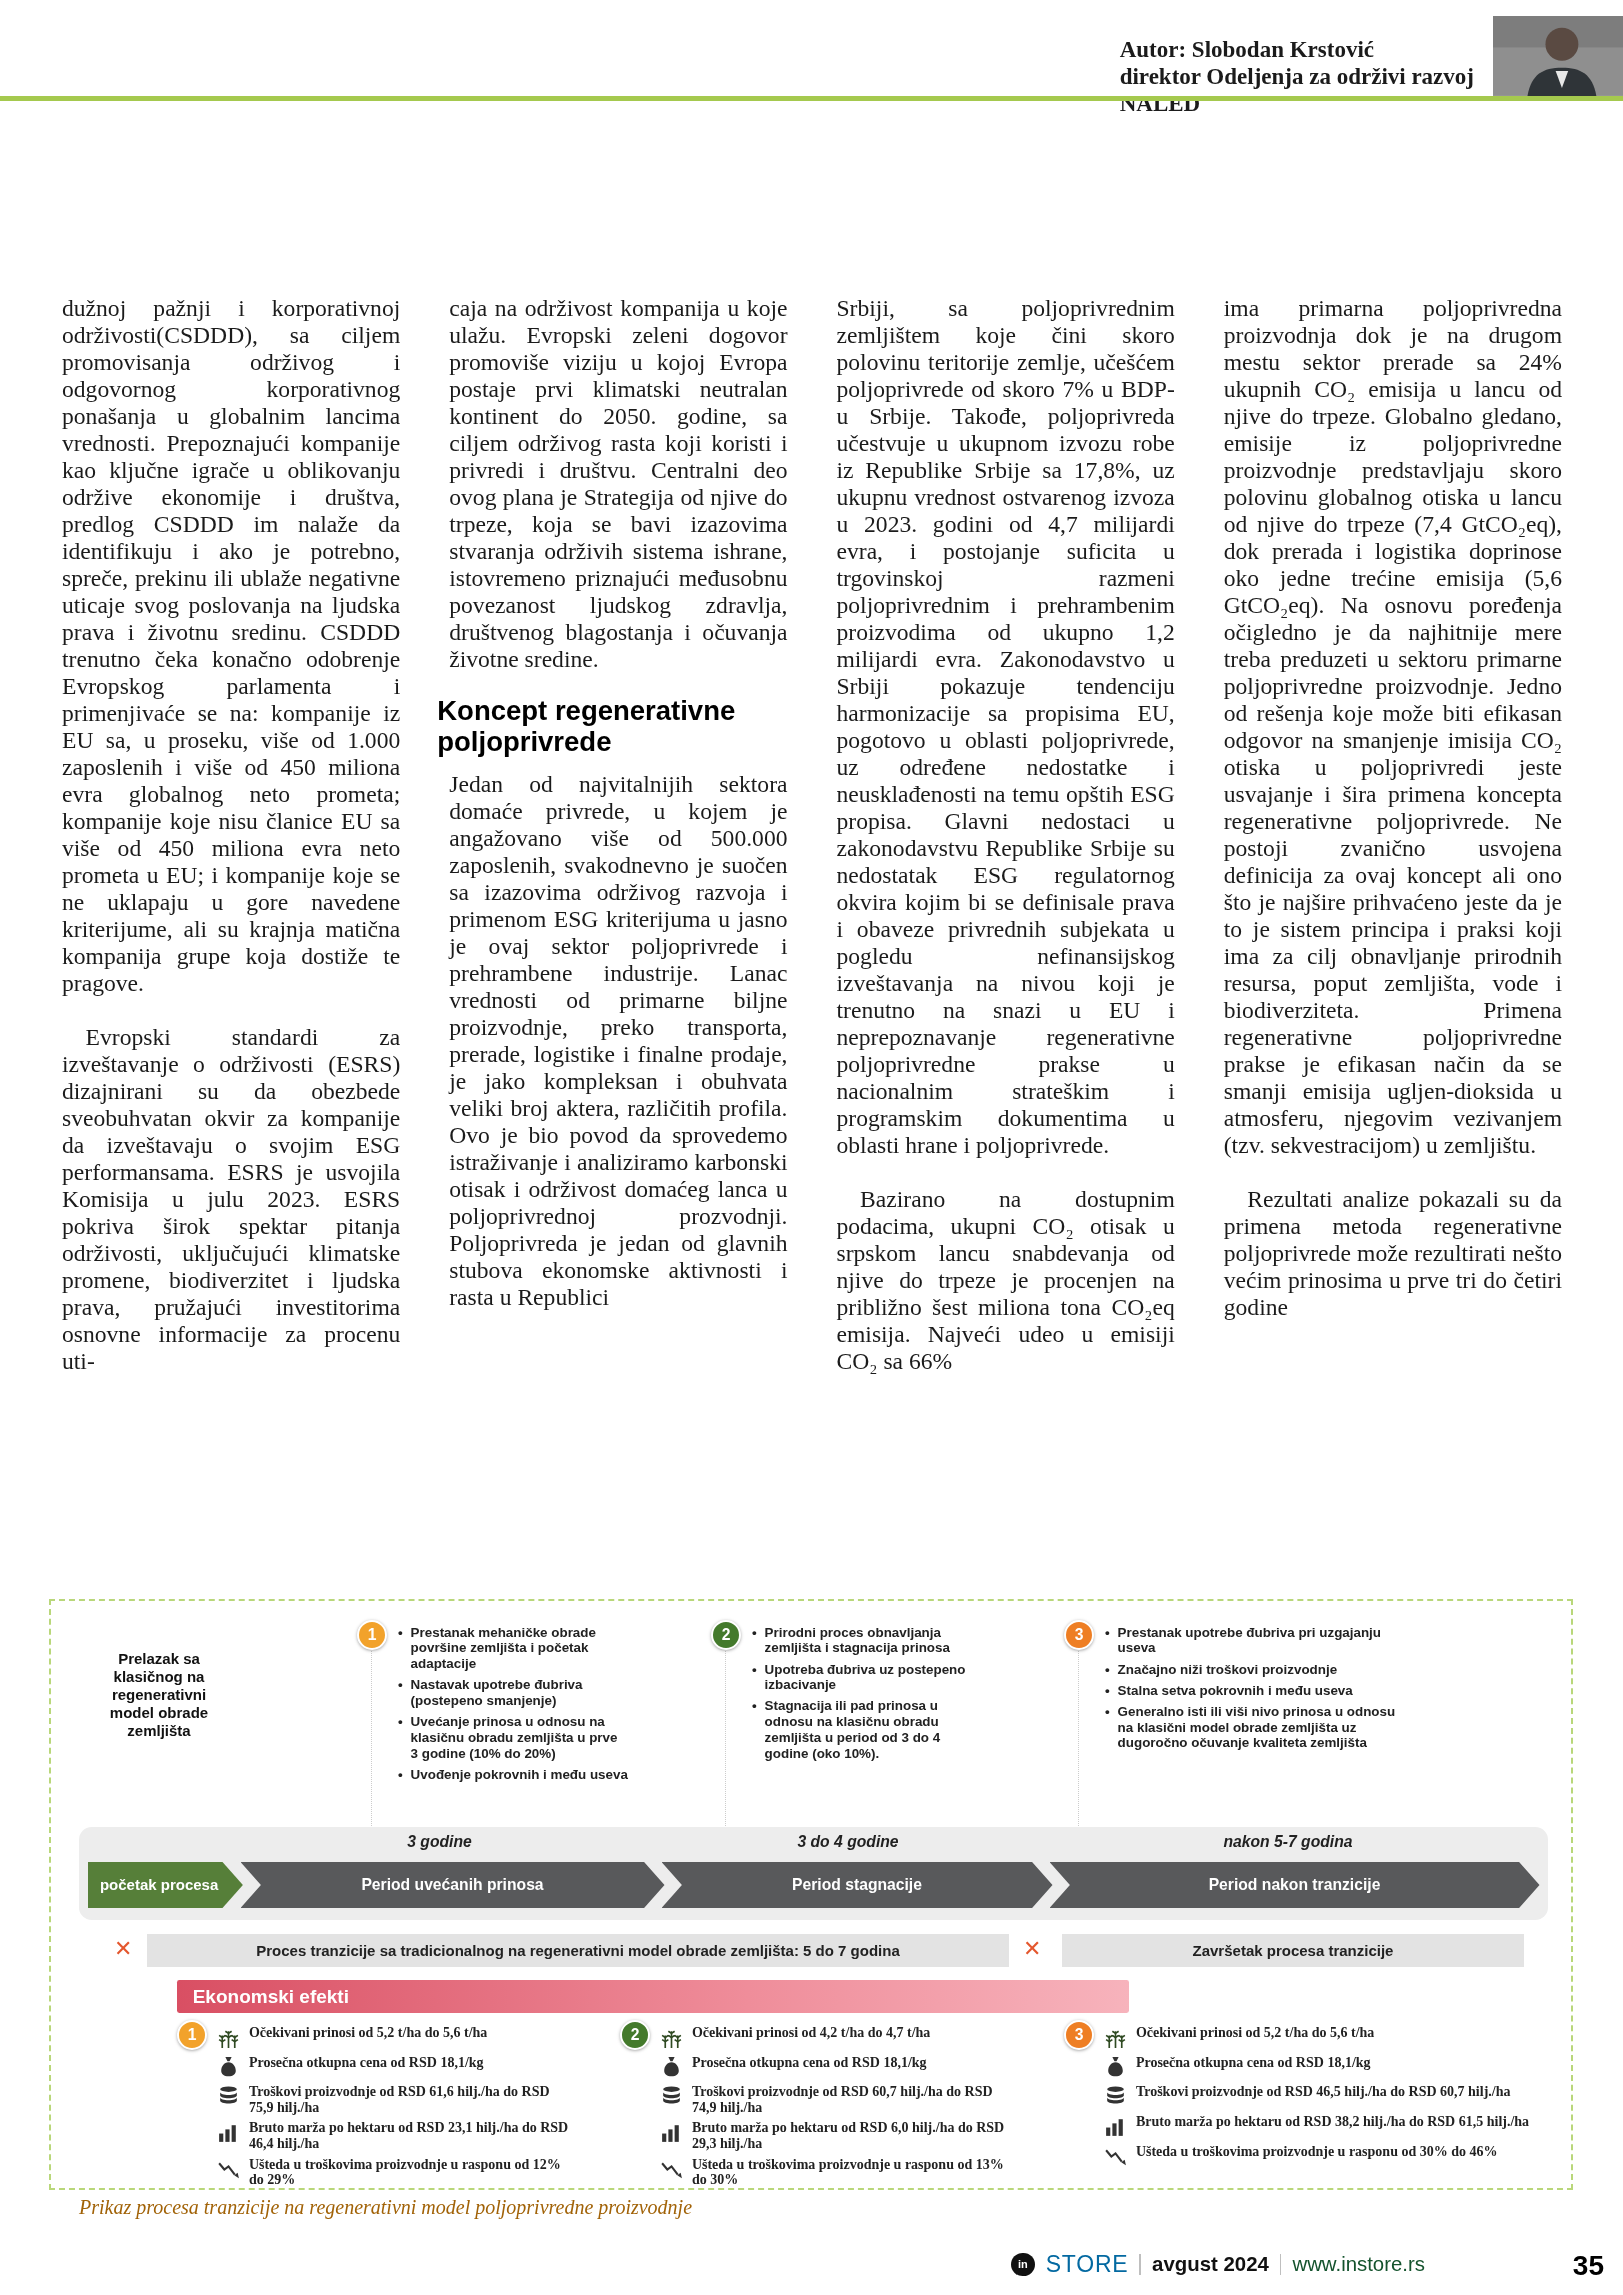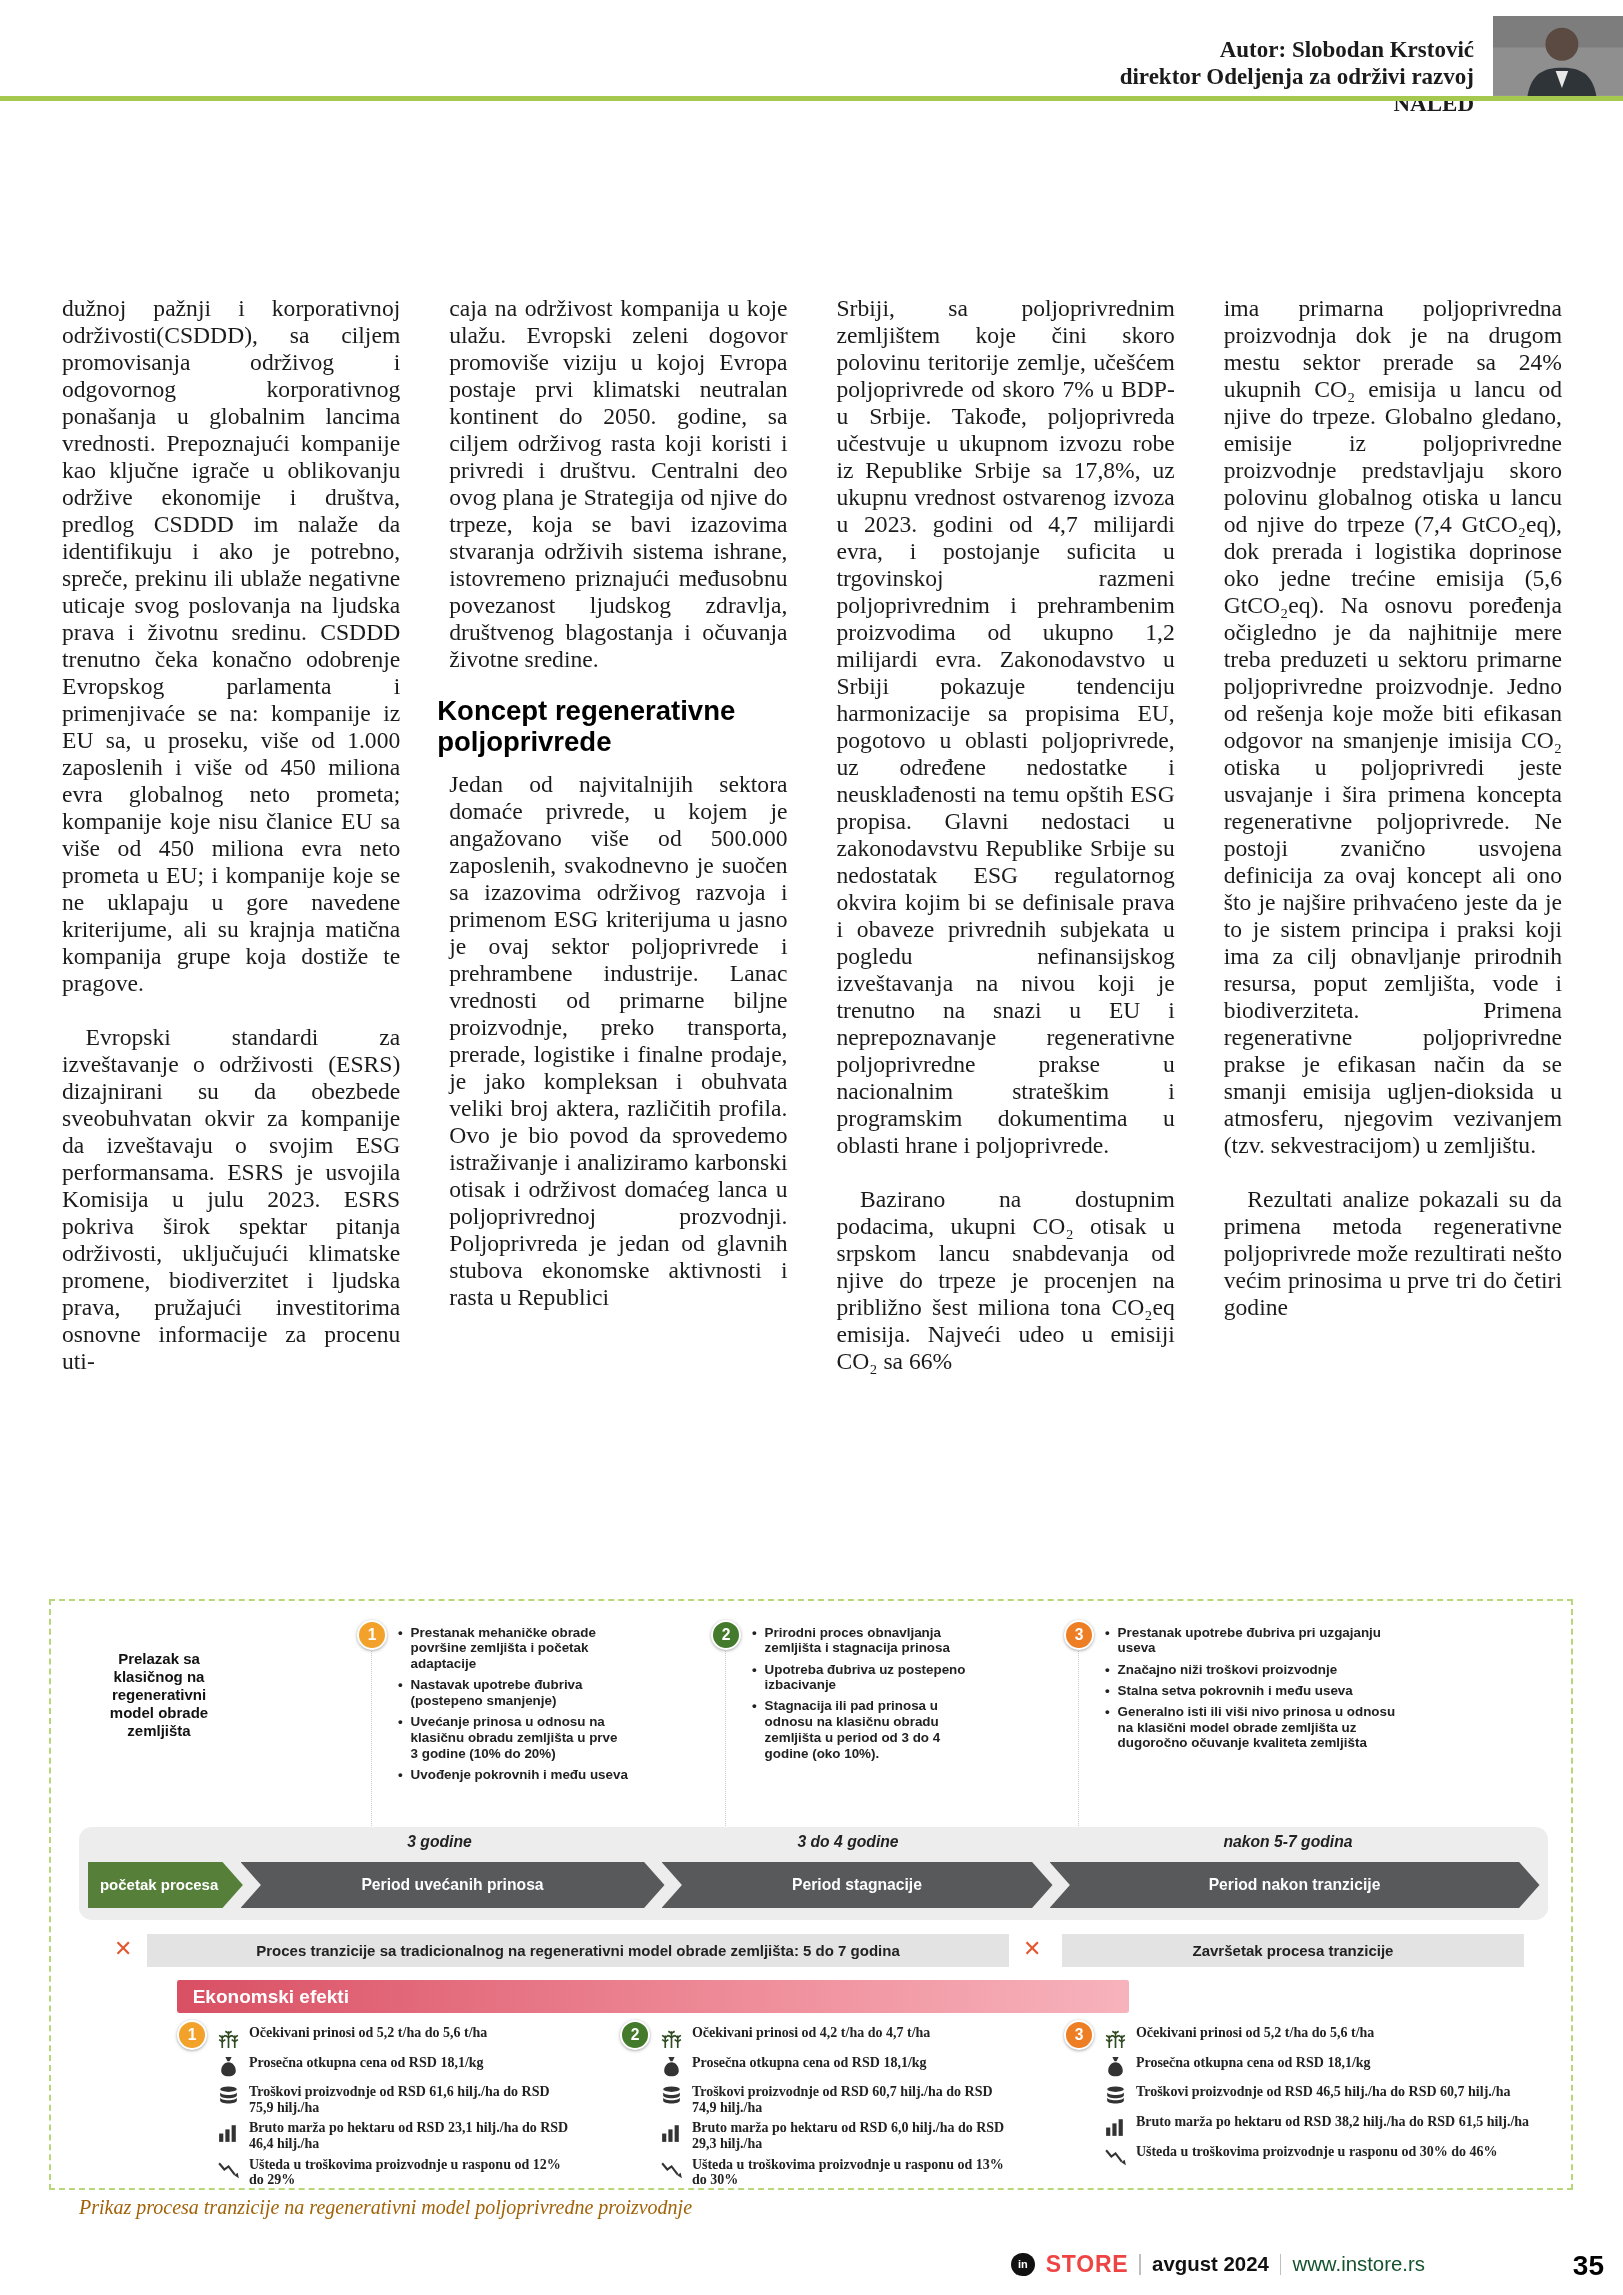--- a/index.html
+++ b/index.html
@@ -1,20 +1,20 @@
 <!DOCTYPE html>
 <html style="font-size:12.6px"><head>
 <meta charset="utf-8">
 <style>
   html,body{margin:0;padding:0;background:#ffffff;}
   .page{position:relative;width:1623px;height:2295px;background:#ffffff;overflow:hidden;
         font-family:"Liberation Serif","DejaVu Serif",serif;color:#1b1b1b;}
 
   
-  .author-block{position:absolute;top:36px;right:149px;text-align:right;
+  .author-block{position:absolute;top:36px;right:149px;
 Colorfont-weight:bold;font-size:23px;line-height:27px;font-weight:bold;}
   .portrait{position:absolute;top:15.7px;right:0;width:130px;height:80px;overflow:hidden;}
   .top-rule{position:absolute;top:96px;left:0;width:100%;height:4.7px;background:#a5c94e;}
 
   
   .article{position:absolute;top:283px;left:50px;width:1524px;
            display:grid;grid-template-columns:repeat(4,1fr);column-gap:25px;
            font-size:23.6px;line-height:27px;text-align:justify;}
   .article p{margin:12px;}
   .article p.pp{margin-top:27px;text-indent:23.6px;}
@@ -65,21 +65,21 @@
   .erow svg{width:25px;height:25px;flex:none;}
   .etext{font-weight:bold;font-size:14px;line-height:15.7px;color:#222;}
 
   
   .caption{position:absolute;top:2196px;left:79px;font-style:italic;font-size:20px;color:#a16207;}
   .footer{position:absolute;top:2248px;left:0;width:100%;height:36px;
           font-family:"Liberation Sans","DejaVu Sans",sans-serif;}
   .footer-cluster{position:absolute;right:198px;top:3.1px;display:flex;align-items:center;gap:11px;}
   .logo-circle{width:23.6px;height:23.6px;border-radius:50%;background:#111;color:#fff;
                font-weight:bold;font-size:11px;line-height:23.6px;text-align:center;}
-  .brand{font-weight:bold;font-size:23px;letter-spacing:0.8px;color:#ef4444;}
+  .brand{font-weight:normal;font-size:23px;letter-spacing:0.8px;color:#0369a1;}
   .sep{width:1.6px;height:20.4px;background:#bfbfbf;}
   .fdate{font-weight:bold;font-size:20.4px;color:#111;}
   .fsite{font-size:20.4px;color:#14532d;}
   .page-num{position:absolute;right:19px;top:1.6px;font-weight:bold;font-size:28px;color:#000;}
 </style>
 </head>
 <body>
 
 <div class="page">
 

